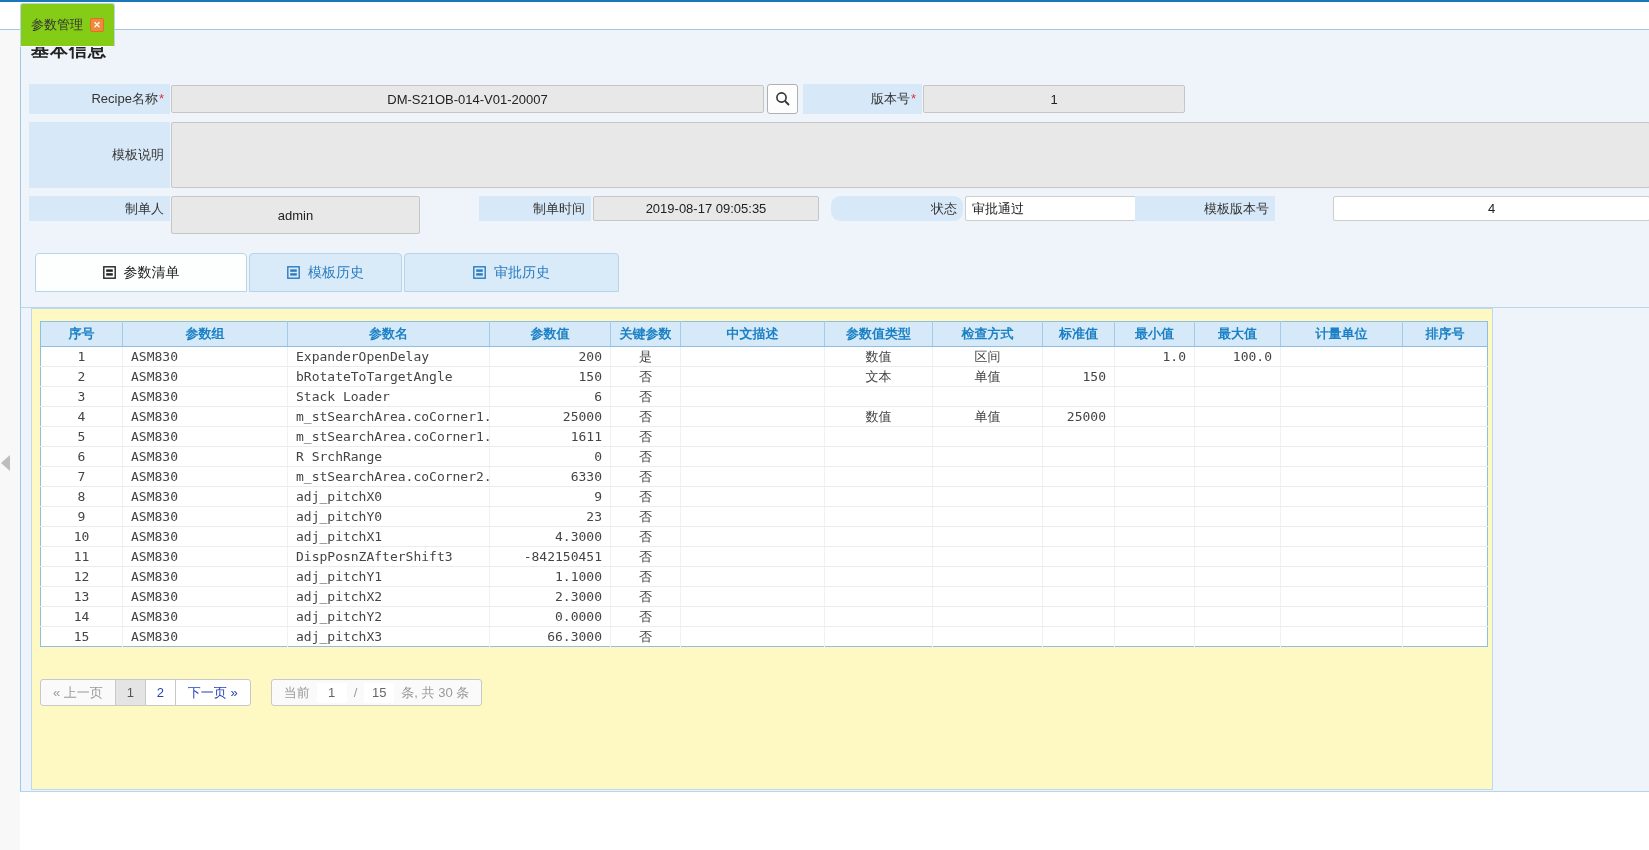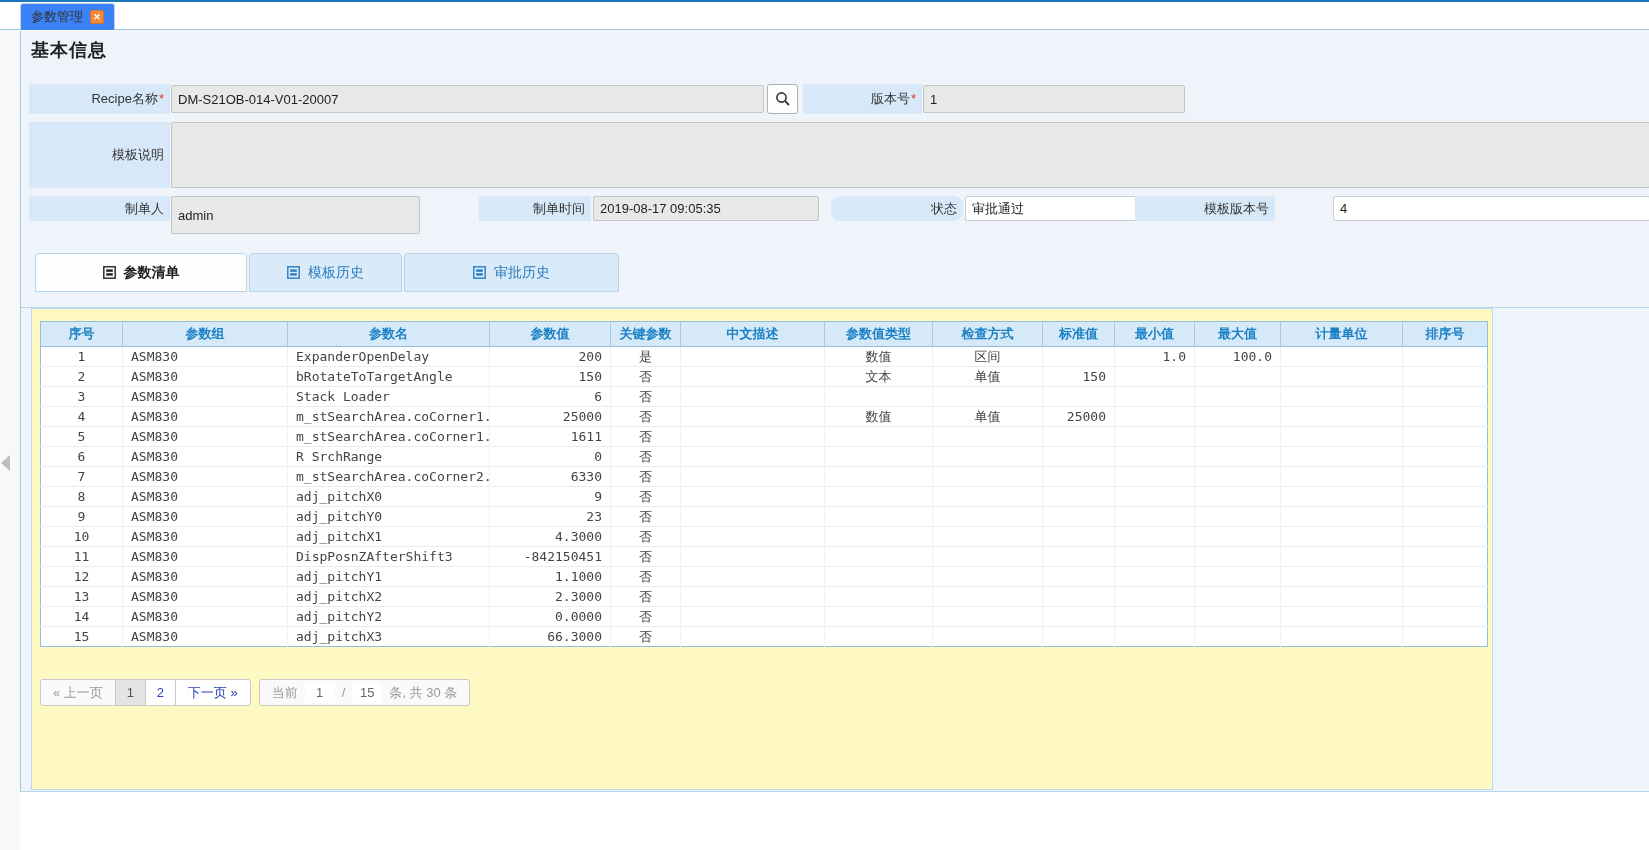--- a/index.html
+++ b/index.html
@@ -2,45 +2,45 @@
 <html><head>
 <meta charset="utf-8">
 <style>
   * { box-sizing: border-box; margin: 0; padding: 0; }
   html,body { width:1649px; height:850px; background:#fff; font-family:"Liberation Sans", sans-serif; }
   #page { position:relative; width:1649px; height:850px; overflow:hidden; background:#fff; }
 
   
   #top-line { position:absolute; left:0; top:0; width:1649px; height:2px; background:#1878ba; }
   #tab-bar { position:absolute; left:0; top:2px; width:1649px; height:28px; background:#fff; border-bottom:1px solid #a3c8e2; }
-  #window-tab { position:absolute; left:20px; top:1px; height:28px; background:#3b82f6; border:1px solid #bcd4e6; border-bottom:1px solid #fff; border-radius:3px 3px 0 0; display:flex; align-items:center; gap:7px; padding:0 10px; font-size:13px; color:#333; z-index:2; }
+  #window-tab { position:absolute; left:20px; top:1px; height:44px; background:#84cc16; border:1px solid #bcd4e6; border-bottom:1px solid #fff; border-radius:3px 3px 0 0; display:flex; align-items:center; gap:7px; padding:0 10px; font-size:13px; color:#333; z-index:2; }
   .close-ico { display:inline-block; width:14px; height:14px; background:#f08a38; border:1px solid #d8742a; border-radius:2px; color:#fff; font-size:9px; line-height:12px; text-align:center; font-weight:bold; cursor:pointer; }
 
   
   #left-strip { position:absolute; left:0; top:30px; width:20px; height:820px; background:#f8f8f8; }
   #collapse-handle { position:absolute; left:1px; top:425px; width:0; height:0; border-top:8px solid transparent; border-bottom:8px solid transparent; border-right:9px solid #bdbdbd; cursor:pointer; }
 
   
   #main-panel { position:absolute; left:20px; top:30px; width:1629px; height:762px; background:#eef4fa; border-left:1px solid #9fc9e9; border-bottom:1px solid #b6d4ec; }
   #section-title { position:absolute; left:10px; top:8px; font-family:"Liberation Serif", serif; font-size:18px; font-weight:bold; color:#222; letter-spacing:1px; }
 
   .flabel { position:absolute; background:#d7e9f8; color:#333; font-size:13px; text-align:right; padding-right:6px; }
   .req { color:#e03030; margin-left:1px; }
   .ginput { position:absolute; background:#e8e8e8; border:1px solid #c6c6c6; font-size:13px; color:#222; padding:0 6px; border-radius:2px; }
   .winput { position:absolute; background:#fff; border:1px solid #cdcdcd; font-size:13px; color:#222; padding:0 6px; border-radius:2px; }
-  input.ginput, input.winput { outline:none; }
+  input.ginput, input.winput { outline:none;text-align:center; }
 
   #search-btn { position:absolute; left:746px; top:54px; width:31px; height:30px; background:#fdfdfd; border:1px solid #b0b0b0; border-radius:3px; cursor:pointer; display:flex; align-items:center; justify-content:center; }
 
   #status-select { position:absolute; left:944px; top:166px; width:222px; height:25px; background:#fff; border:1px solid #cdcdcd; border-radius:2px; font-size:13px; color:#222; line-height:23px; padding:0 20px 0 6px; cursor:pointer; }
   #status-caret { position:absolute; right:8px; top:10px; width:0; height:0; border-left:4px solid transparent; border-right:4px solid transparent; border-top:5px solid #9a9a9a; }
 
   
   .tab-btn { position:absolute; top:223px; height:39px; border:1px solid #b7d4ea; border-radius:4px 4px 0 0; display:flex; align-items:center; justify-content:center; gap:8px; font-size:14px; cursor:pointer; }
-  .tab-btn.active { background:#fdfefe; color:#222; font-weight:bold; }
+  .tab-btn.active { background:#fdfefe; color:#222; font-weight:normal; }
   .tab-btn.inactive { background:#d9eaf8; color:#2a7cbe; }
   .tab-ico { display:inline-block; }
 
   
   #panel-top-line { position:absolute; left:0; top:277px; width:1629px; border-top:1px solid #b9d6ec; }
   #table-panel { position:absolute; left:10px; top:278px; width:1462px; height:482px; background:#fef9c3; border:1px solid #bdd9ef; }
 
   #grid { position:absolute; left:8px; top:12px; border-collapse:collapse; table-layout:fixed; width:1447px; background:#fff; border:1px solid #91bddf; }
   #grid th { background:#d5e9f9; color:#1b80c4; font-weight:bold; font-size:13px; height:25px; text-align:center; border-right:1px solid #a3cbe9; border-bottom:1px solid #91bddf; overflow:hidden; white-space:nowrap; }
   #grid th:last-child { border-right:none; }
@@ -48,21 +48,21 @@
   #grid td:last-child { border-right:none; }
   #grid tbody tr:last-child td { border-bottom:none; }
   .col0{width:82px} .col1{width:165px} .col2{width:202px} .col3{width:121px} .col4{width:70px}
   .col5{width:144px} .col6{width:108px} .col7{width:110px} .col8{width:72px} .col9{width:80px}
   .col10{width:86px} .col11{width:122px} .col12{width:85px}
   td.col0 { text-align:center; }
   td.col3, td.col8, td.col9, td.col10 { text-align:right; }
   td.col4, td.col6, td.col7 { text-align:center; font-family:"Liberation Sans", sans-serif; }
 
   
-  #pager-row { position:absolute; left:8px; top:370px; display:flex; align-items:flex-end; gap:8px; }
+  #pager-row { position:absolute; left:8px; top:370px; display:flex; align-items:flex-end; gap:20px; }
   .pg-group { display:inline-flex; }
   .pg-btn { height:27px; line-height:25px; border:1px solid #c8c8c8; background:#fff; font-size:13px; padding:0 12px; margin-left:-1px; cursor:pointer; }
   .pg-btn:first-child { margin-left:0; border-radius:3px 0 0 3px; }
   .pg-btn:last-child { border-radius:0 3px 3px 0; }
   .pg-disabled { color:#9a9a9a; background:#fafafa; }
   .pg-current { background:#e4e4e4; color:#555; width:31px; text-align:center; padding:0; }
   .pg-link { color:#2742b5; }
   .pg-num.pg-link { width:31px; text-align:center; padding:0; }
   #pg-info { display:inline-flex; align-items:center; gap:7px; height:27px; border:1px solid #c8c8c8; border-radius:3px; background:#fafafa; padding:0 12px; font-size:13px; color:#999; }
   .pg-input { width:30px; height:20px; background:#fff; border:none; text-align:center; font-size:13px; color:#666; outline:none; }

